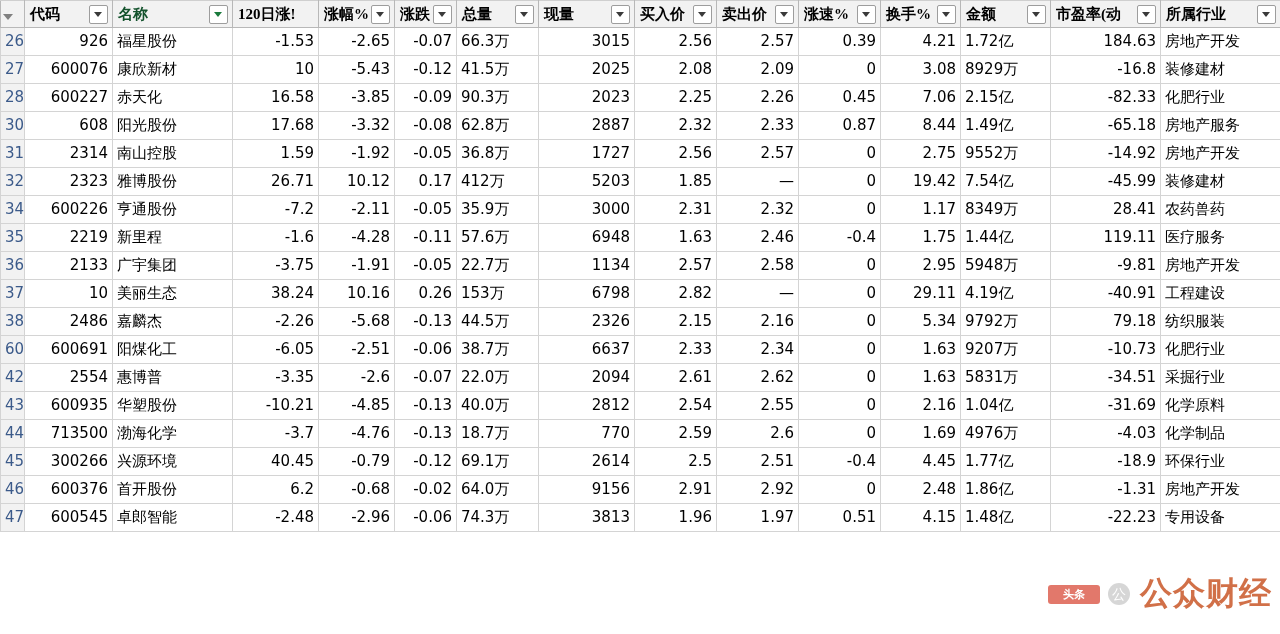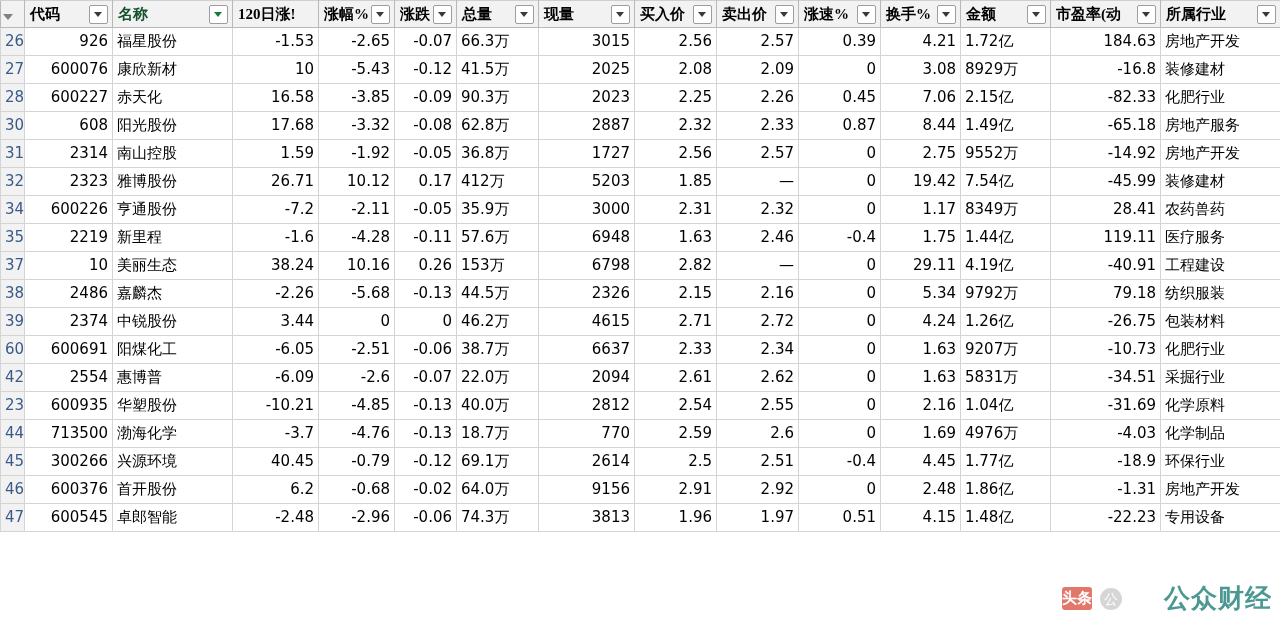--- a/index.html
+++ b/index.html
@@ -137,31 +137,30 @@
     bottom: 18px;
     display: flex;
     align-items: center;
     gap: 8px;
     opacity: 0.75;
     pointer-events: none;
   }
   .wm-badge {
     background: #d94b3a;
     color: #ffffff;
-    font-size: 15px;
-    padding: 2px 0;
+    font-size: 11px;
+    padding: 2px 15px;
     border-radius: 3px;
     font-weight: bold;
   }
   .wm-text {
-    color: #0f766e;
-    font-size: 26px;
+    color: #c2410c;
+    font-size: 32px;
     font-weight: bold;
     letter-spacing: 1px;
-    margin-left: 32px;
   }
   .wm-circle {
     display: inline-block;
     width: 22px; height: 22px;
     border-radius: 50%;
     background: #c9c9c9;
     color: #ffffff;
     font-size: 14px;
     line-height: 22px;
     text-align: center;
@@ -411,20 +410,37 @@
           <td class="num">6948</td>
           <td class="num">1.63</td>
           <td class="num">2.46</td>
           <td class="num">-0.4</td>
           <td class="num">1.75</td>
           <td class="txt">1.44亿</td>
           <td class="num">119.11</td>
           <td class="txt">医疗服务</td>
         </tr>
         <tr class="data-row">
+          <td class="rownum">36</td>
+          <td class="num">2133</td>
+          <td class="txt">广宇集团</td>
+          <td class="num">-3.75</td>
+          <td class="num">-1.91</td>
+          <td class="num">-0.05</td>
+          <td class="txt">22.7万</td>
+          <td class="num">1134</td>
+          <td class="num">2.57</td>
+          <td class="num">2.58</td>
+          <td class="num">0</td>
+          <td class="num">2.95</td>
+          <td class="txt">5948万</td>
+          <td class="num">-9.81</td>
+          <td class="txt">房地产开发</td>
+        </tr>
+        <tr class="data-row">
           <td class="rownum">37</td>
           <td class="num">10</td>
           <td class="txt">美丽生态</td>
           <td class="num">38.24</td>
           <td class="num">10.16</td>
           <td class="num">0.26</td>
           <td class="txt">153万</td>
           <td class="num">6798</td>
           <td class="num">2.82</td>
           <td class="num">—</td>
@@ -445,72 +461,55 @@
           <td class="num">2326</td>
           <td class="num">2.15</td>
           <td class="num">2.16</td>
           <td class="num">0</td>
           <td class="num">5.34</td>
           <td class="txt">9792万</td>
           <td class="num">79.18</td>
           <td class="txt">纺织服装</td>
         </tr>
         <tr class="data-row">
-          <td class="rownum">39</td>
-          <td class="num">2374</td>
-          <td class="txt">中锐股份</td>
-          <td class="num">3.44</td>
-          <td class="num">0</td>
-          <td class="num">0</td>
-          <td class="txt">46.2万</td>
-          <td class="num">4615</td>
-          <td class="num">2.71</td>
-          <td class="num">2.72</td>
-          <td class="num">0</td>
-          <td class="num">4.24</td>
-          <td class="txt">1.26亿</td>
-          <td class="num">-26.75</td>
-          <td class="txt">包装材料</td>
-        </tr>
-        <tr class="data-row">
           <td class="rownum">60</td>
           <td class="num">600691</td>
           <td class="txt">阳煤化工</td>
           <td class="num">-6.05</td>
           <td class="num">-2.51</td>
           <td class="num">-0.06</td>
           <td class="txt">38.7万</td>
           <td class="num">6637</td>
           <td class="num">2.33</td>
           <td class="num">2.34</td>
           <td class="num">0</td>
           <td class="num">1.63</td>
           <td class="txt">9207万</td>
           <td class="num">-10.73</td>
           <td class="txt">化肥行业</td>
         </tr>
         <tr class="data-row">
           <td class="rownum">42</td>
           <td class="num">2554</td>
           <td class="txt">惠博普</td>
-          <td class="num">-6.09</td>
+          <td class="num">-3.35</td>
           <td class="num">-2.6</td>
           <td class="num">-0.07</td>
           <td class="txt">22.0万</td>
           <td class="num">2094</td>
           <td class="num">2.61</td>
           <td class="num">2.62</td>
           <td class="num">0</td>
           <td class="num">1.63</td>
           <td class="txt">5831万</td>
           <td class="num">-34.51</td>
           <td class="txt">采掘行业</td>
         </tr>
         <tr class="data-row">
-          <td class="rownum">23</td>
+          <td class="rownum">43</td>
           <td class="num">600935</td>
           <td class="txt">华塑股份</td>
           <td class="num">-10.21</td>
           <td class="num">-4.85</td>
           <td class="num">-0.13</td>
           <td class="txt">40.0万</td>
           <td class="num">2812</td>
           <td class="num">2.54</td>
           <td class="num">2.55</td>
           <td class="num">0</td>

